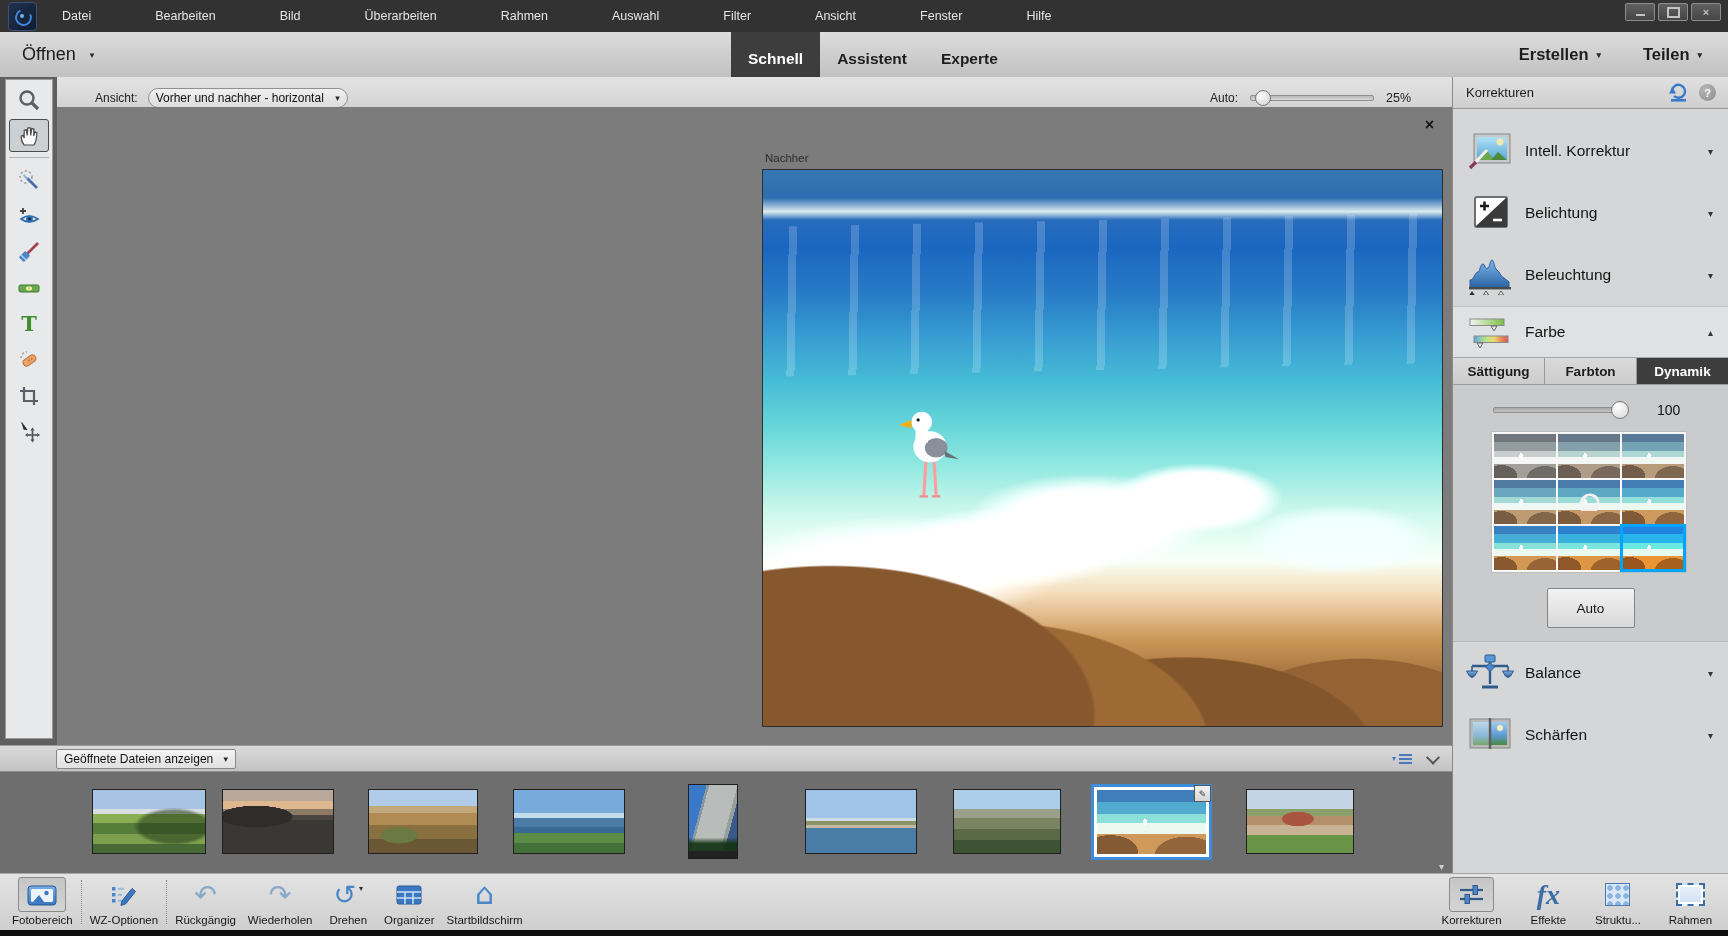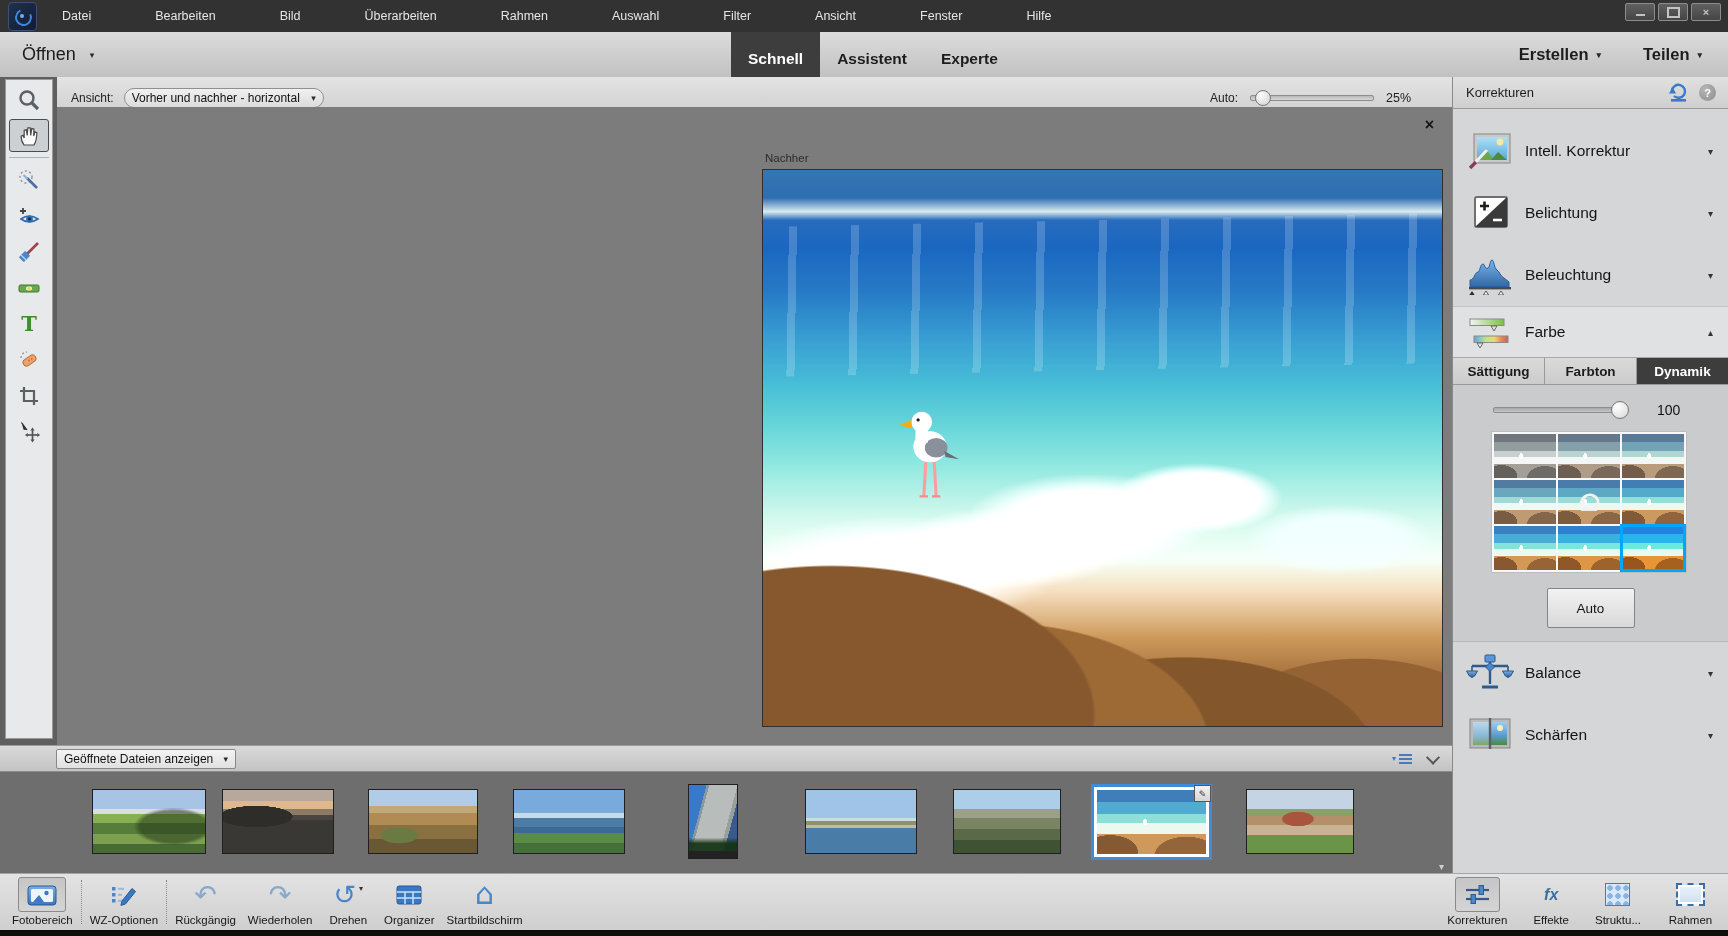--- a/index.html
+++ b/index.html
@@ -22,21 +22,21 @@
   .actionbar{position:absolute;top:32px;left:0;right:0;height:45px;background:linear-gradient(#dcdcdc,#c1c1c1);border-bottom:1px solid #979797;}
   .open-btn{position:absolute;left:22px;top:0;height:45px;display:flex;align-items:center;gap:14px;font-size:18px;font-weight:normal;color:#1d1d1d;cursor:default;}
   .dd{font-size:9px;color:#2a2a2a;}
   .mode-tabs{position:absolute;left:731px;top:0;height:54px;display:flex;}
   .mtab{padding:0 17px;display:flex;align-items:center;font-size:15.5px;font-weight:bold;color:#1d1d1d;cursor:default;}
   .mtab.active{background:#3d3d3d;color:#fff;}
   .right-actions{position:absolute;right:26px;top:0;height:45px;display:flex;gap:42px;align-items:center;}
   .right-actions .act{display:flex;align-items:center;gap:8px;font-size:16.5px;font-weight:bold;color:#1d1d1d;cursor:default;}
 
   
-  .optionsbar{position:absolute;top:77px;left:57px;width:1395px;height:42px;background:linear-gradient(#e3e3e3,#cecece);border-bottom:1px solid #8b8b8b;display:flex;align-items:center;box-sizing:border-box;}
+  .optionsbar{position:absolute;top:77px;left:57px;width:1395px;height:42px;background:linear-gradient(#e3e3e3,#cecece);border-bottom:1px solid #8b8b8b;display:flex;align-items:center;box-sizing:border-box;padding-left:24px;}
   .opt-label{font-size:12px;color:#222;margin-left:14px;}
   .view-dd{margin-left:10px;width:200px;height:20px;border:1px solid #909090;border-radius:10px;background:linear-gradient(#f0f0f0,#dcdcdc);display:flex;align-items:center;padding:0 7px;box-sizing:border-box;font-size:12px;color:#111;}
   .view-dd .val{flex:1;}
   .zoom-group{margin-left:auto;margin-right:36px;display:flex;align-items:center;gap:12px;}
   .zslider{position:relative;width:122px;height:4px;border:1px solid #8e8e8e;border-radius:2px;background:linear-gradient(#b9b9b9,#d6d6d6);}
   .zslider .zknob{position:absolute;left:4px;top:-6px;width:14px;height:14px;border-radius:50%;border:1px solid #777;background:radial-gradient(circle at 35% 30%,#fdfdfd,#cfcfcf);}
   .zoom-val{font-size:12.5px;color:#222;min-width:30px;}
 
   
   .tools{position:absolute;left:0;top:77px;width:57px;height:668px;background:#5f5f5f;}
@@ -156,21 +156,21 @@
   .task-left{position:absolute;left:6px;top:0;height:100%;display:flex;align-items:stretch;}
   .task-right{position:absolute;right:8px;top:0;height:100%;display:flex;align-items:stretch;gap:14px;}
   .tbtn{display:flex;flex-direction:column;align-items:center;justify-content:flex-end;padding:3px 6px 4px;cursor:default;}
   .ticon{height:34px;display:flex;align-items:center;justify-content:center;padding:2px 8px;border:1px solid transparent;}
   .ticon.pressed{background:linear-gradient(#c5c5c5,#d5d5d5);border-color:#8a8a8a;border-radius:3px;}
   .tlabel{font-size:11.5px;color:#161616;margin-top:2px;white-space:nowrap;}
   .tsep{border-left:1px dotted #8a8a8a;margin:6px 2px;}
   .glyph-icon{font-size:27px;line-height:1;color:#8aa8c8;font-family:"DejaVu Sans",sans-serif;}
   .glyph-blue{color:#4a86c8;}
   .dd-sm{font-size:8px;color:#333;margin-left:3px;align-self:flex-start;margin-top:4px;}
-  .fx-glyph{font-family:Liberation Sans, sans-serif;font-style:italic;font-weight:bold;font-size:16px;color:#3a6ea5;line-height:1;}
+  .fx-glyph{font-family:Liberation Serif, serif;font-style:italic;font-weight:bold;font-size:28px;color:#3a6ea5;line-height:1;}
   .tex-icon{width:23px;height:21px;border:1px solid #4a7ab0;background-color:#d8e8f6;background-image:radial-gradient(circle at 4px 4px, #8ab4e0 0 2.5px, rgba(0,0,0,0) 3px);background-size:8px 8px;}
   .frame-icon{width:25px;height:19px;border:2px dashed #3a6ea5;background:linear-gradient(#eaf2fa,#cfe0f2);box-shadow:inset 0 0 0 2px #fff;}
   .bottom-strip{position:absolute;left:0;top:930px;right:0;height:6px;background:#0d0d0d;}
 </style>
 </head>
 <body>
 
 <div id="app">
 
   <header class="menubar">

